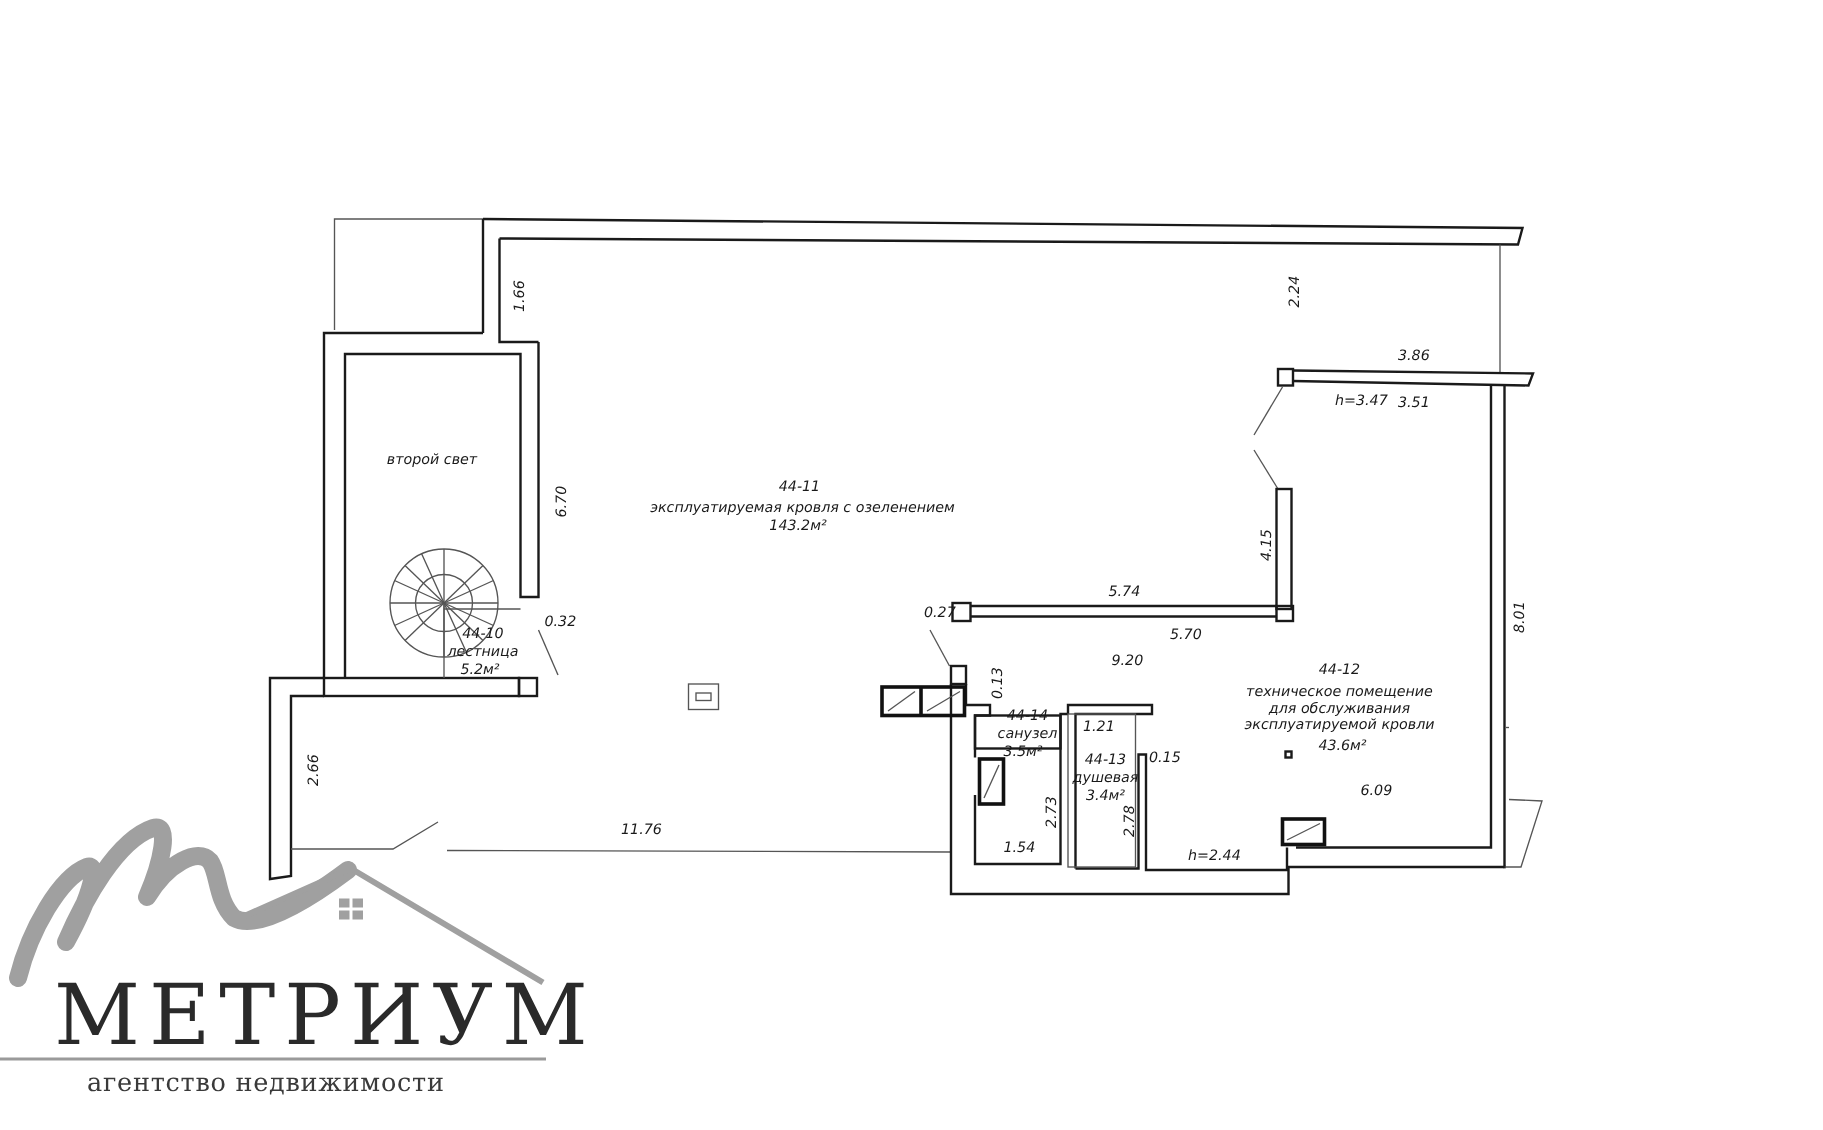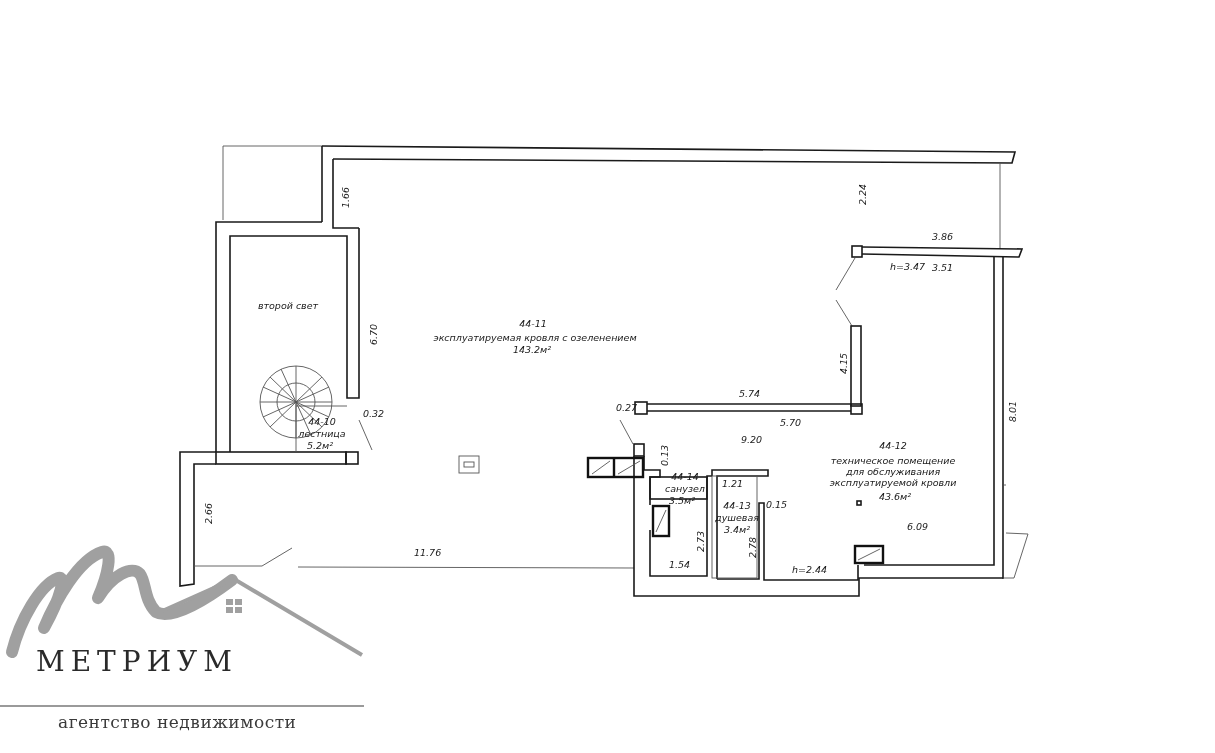--- a/index.html
+++ b/index.html
@@ -4,21 +4,21 @@
 <style>
   html, body { margin: 0; padding: 0; background: #ffffff; }
   body { width: 1215px; height: 753px; position: relative; overflow: hidden; font-family: "DejaVu Sans", sans-serif; }
   #plan { position: absolute; left: 0; top: 0; width: 1215px; height: 753px; }
   .wall { fill: none; stroke: #1a1a1a; stroke-width: 1.6; }
   .thin { fill: none; stroke: #555; stroke-width: 0.9; }
   .bold { fill: none; stroke: #111; stroke-width: 2.4; }
   .lbl { font-family: "DejaVu Sans", sans-serif; font-style: italic; font-size: 9.5px; fill: #1a1a1a; }
   .lbl-c { text-anchor: middle; }
   .dim { font-family: "DejaVu Sans", sans-serif; font-style: italic; font-size: 9.5px; fill: #1a1a1a; }
-  .logo-title { position: absolute; left: 36px; top: 645px; font-family: "DejaVu Serif", serif; font-size: 28px; letter-spacing: 6px; color: #2a2a2a; font-weight: normal; }
+  .logo-title { position: absolute; left: 36px; top: 645px; font-family: "DejaVu Serif", serif; font-size: 56px; letter-spacing: 6px; color: #2a2a2a; font-weight: normal; }
   .logo-line { position: absolute; left: 0; top: 705px; width: 364px; height: 2px; background: #9a9a9a; }
   .logo-sub { position: absolute; left: 58px; top: 712px; font-family: "DejaVu Serif", serif; font-size: 17px; color: #3a3a3a; letter-spacing: 0.5px; text-align: center; }
 </style>
 </head>
 <body>
 
 <svg id="plan" viewBox="0 0 1215 753" xmlns="http://www.w3.org/2000/svg">
 
   <polyline class="thin" points="223,220 223,146 322,146"></polyline>
 

